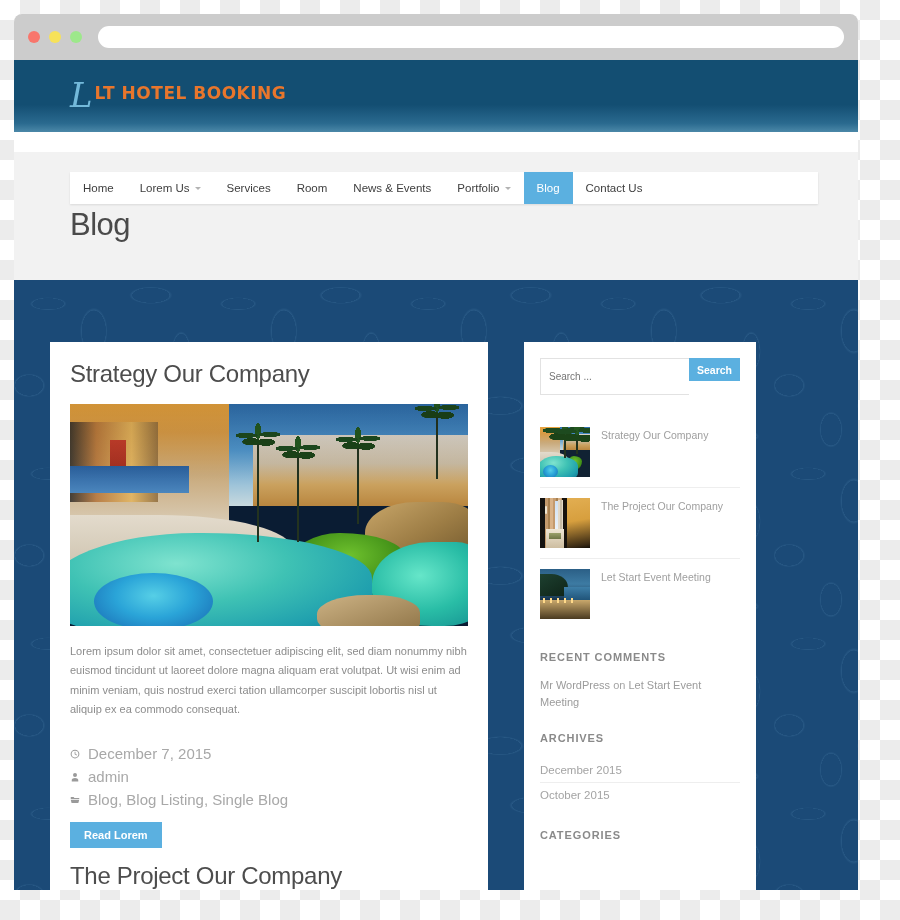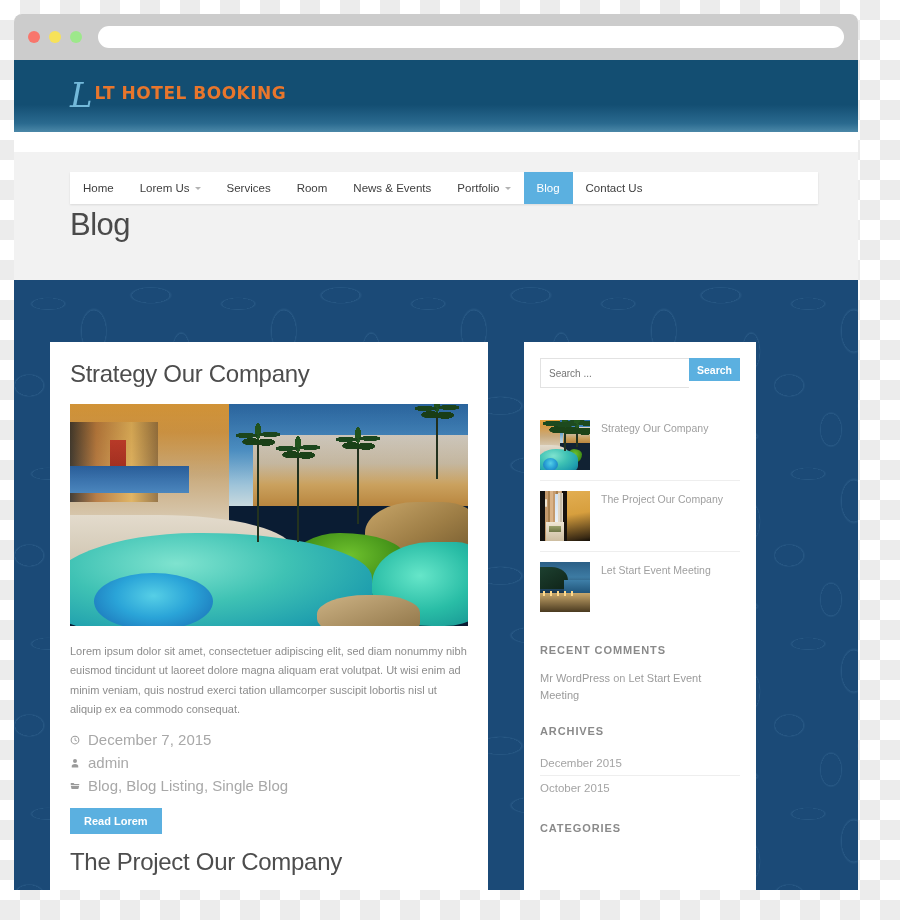--- a/index.html
+++ b/index.html
@@ -309,21 +309,21 @@
   .rs-lamp { position: absolute; left: 10%; top: 16%; width: 4%; height: 16%; background: #efe4cf; border-radius: 2px; }
   .rs-dark-m { position: absolute; left: 46%; top: 0; width: 8%; height: 100%; background: #100d0a; }
   .rs-wood { position: absolute; left: 54%; top: 0; width: 46%; height: 100%; background: linear-gradient(170deg, #e2ae52 0%, #d79f3e 45%, #3a2a14 92%, #140f08 100%); }
   .rs-bed { position: absolute; left: 12%; top: 62%; width: 36%; height: 38%; background: linear-gradient(to bottom, #efe6d4, #cdbda0); }
   .rs-runner { position: absolute; left: 18%; top: 70%; width: 24%; height: 12%; background: linear-gradient(to bottom, #9aa06a, #6f7546); }
 
   .post-excerpt {
     font-size: 11px;
     line-height: 1.75;
     color: #8c8c8c;
-    margin: 16px 0 12px 0;
+    margin: 16px 0 26px 0;
   }
 
   .meta-list { margin-bottom: 14px; }
   .meta-row {
     display: flex;
     align-items: center;
     gap: 8px;
     font-size: 15px;
     color: #a8a8a8;
     margin-bottom: 6px;
@@ -345,21 +345,21 @@
     padding: 7px 14px;
     border: none;
     cursor: pointer;
     font-family: "Liberation Sans", sans-serif;
   }
 
   
   .search-row { display: flex; margin-bottom: 22px; }
   .search-input {
     flex: 1;
-    height: 30px;
+    height: 37px;
     border: 1px solid #e2e2e2;
     border-right: none;
     font-size: 10px;
     color: #9b9b9b;
     padding: 0 8px;
     outline: none;
     font-family: "Liberation Sans", sans-serif;
   }
   .search-btn {
     width: 77px;

